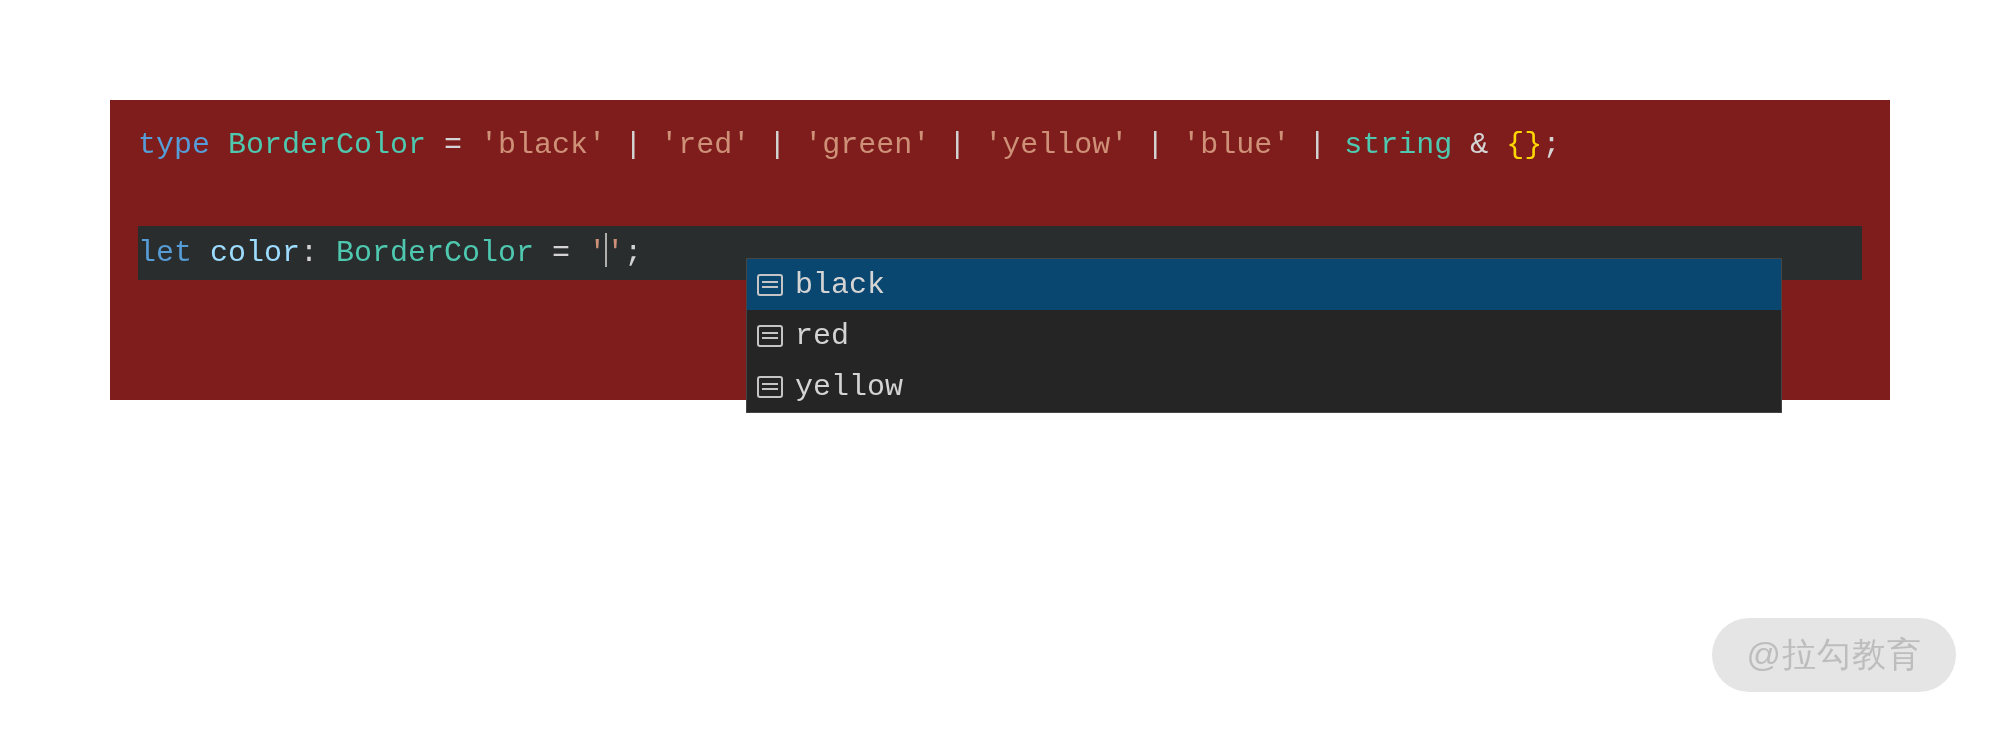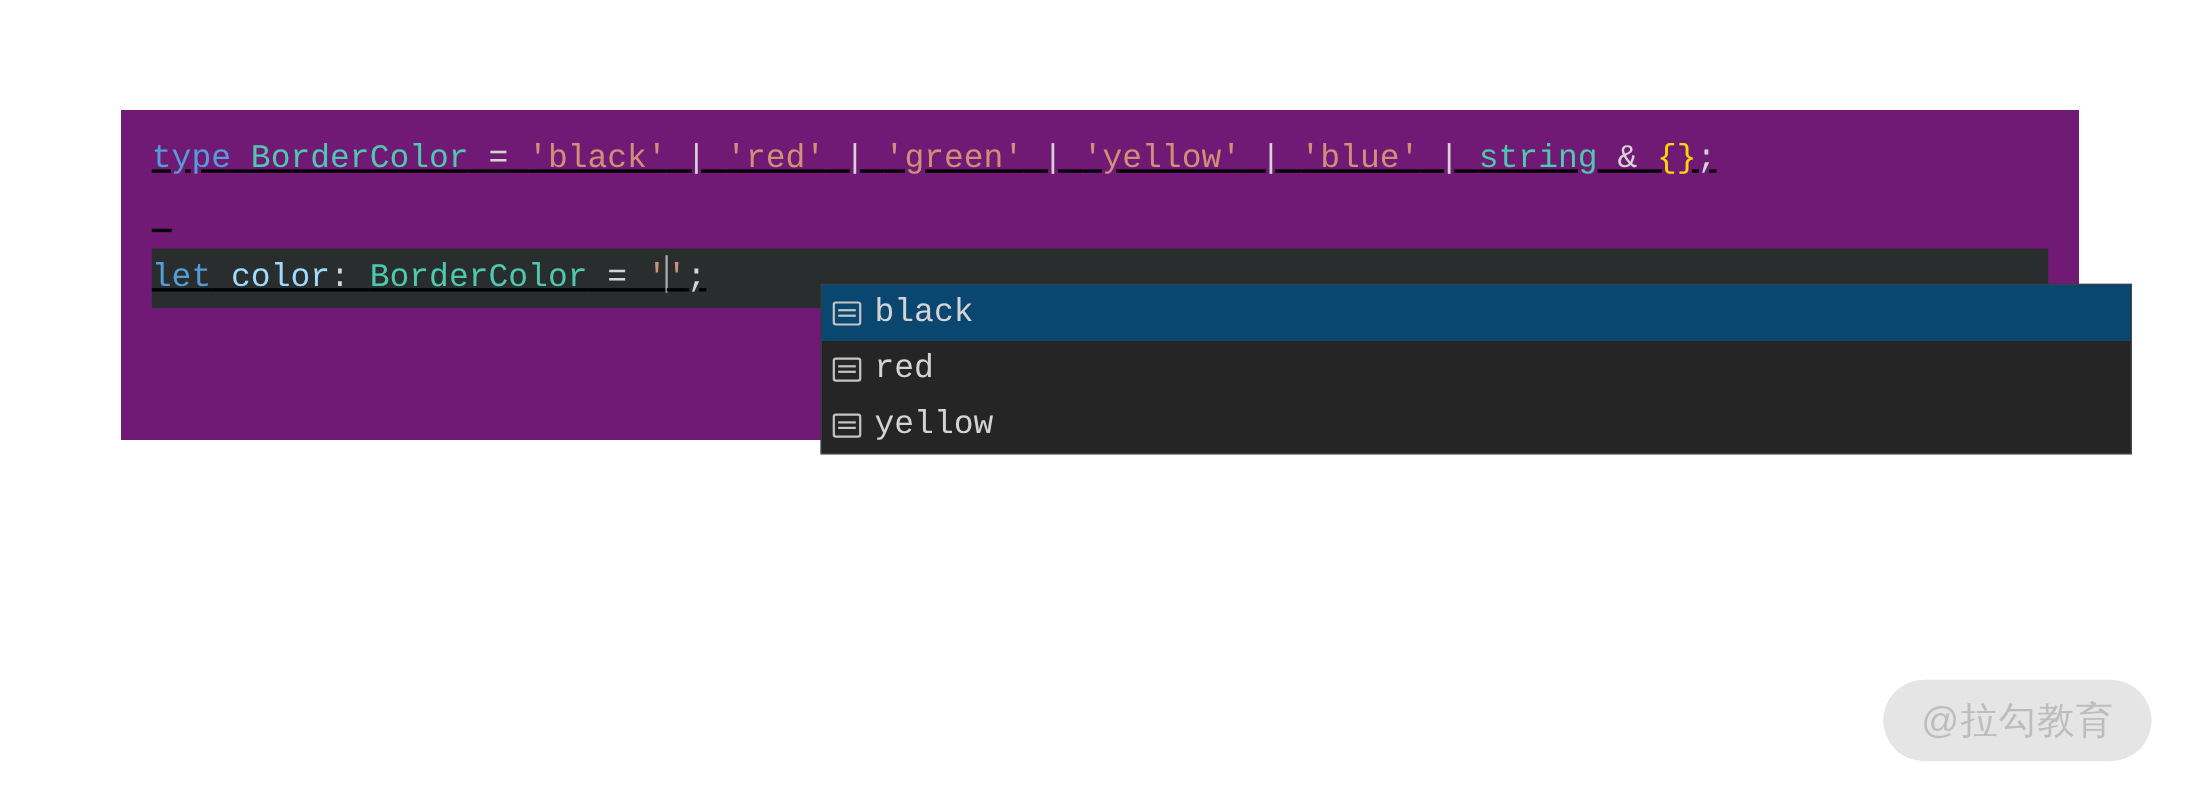--- a/index.html
+++ b/index.html
@@ -9,24 +9,23 @@
     background: #ffffff;
     font-family: Menlo, Monaco, "Courier New", monospace;
     display: flex;
     align-items: flex-start;
     justify-content: center;
     padding-top: 100px;
     position: relative;
   }
   .editor {
     width: 1780px;
-    background: #701a75;
+    background: #7f1d1d;
     padding: 18px 28px 120px 28px;
     position: relative;
-    text-decoration: underline;
   }
   .code-line {
     font-size: 30px;
     line-height: 54px;
     white-space: pre;
     color: #d4d4d4;
   }
   .highlighted-line {
     background: #2a2d2e;
   }
@@ -42,21 +41,21 @@
     width: 2px;
     height: 34px;
     background: #aeafad;
     vertical-align: -6px;
     margin: 0 -1px;
   }
   .suggest {
     position: absolute;
     left: 636px;
     top: 158px;
-    width: 1192px;
+    width: 1036px;
     background: #252526;
     border: 1px solid #454545;
   }
   .suggest-item {
     display: flex;
     align-items: center;
     height: 51px;
     padding: 0 10px;
     gap: 12px;
     font-size: 30px;

